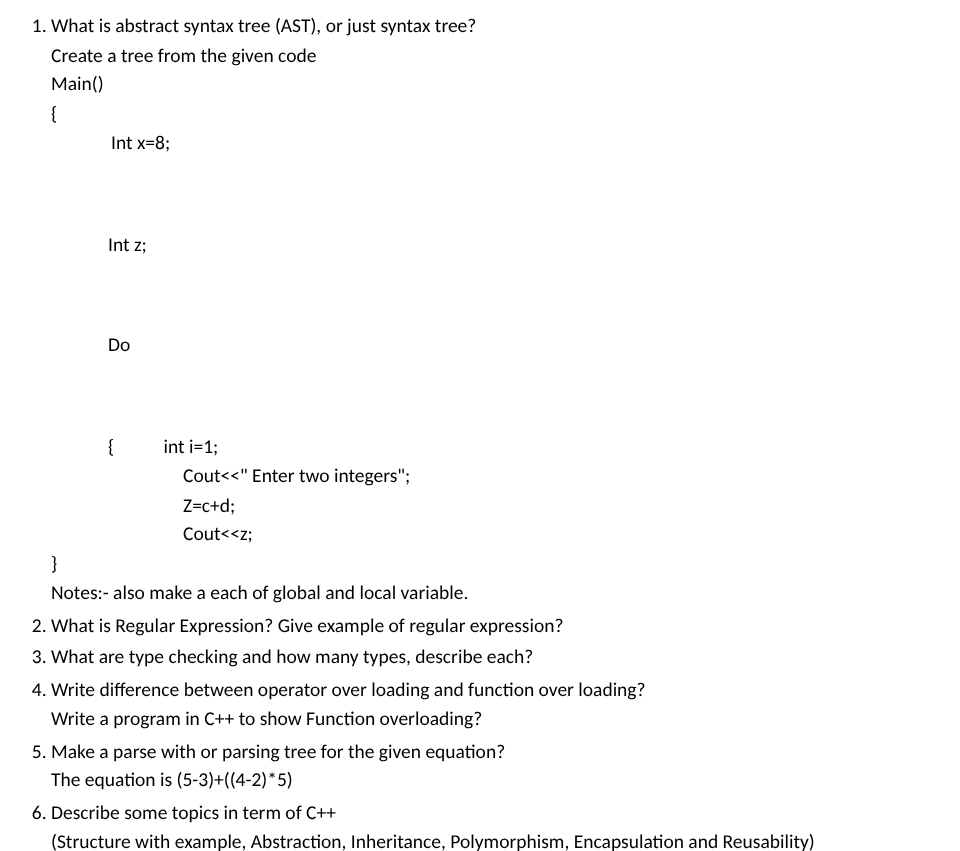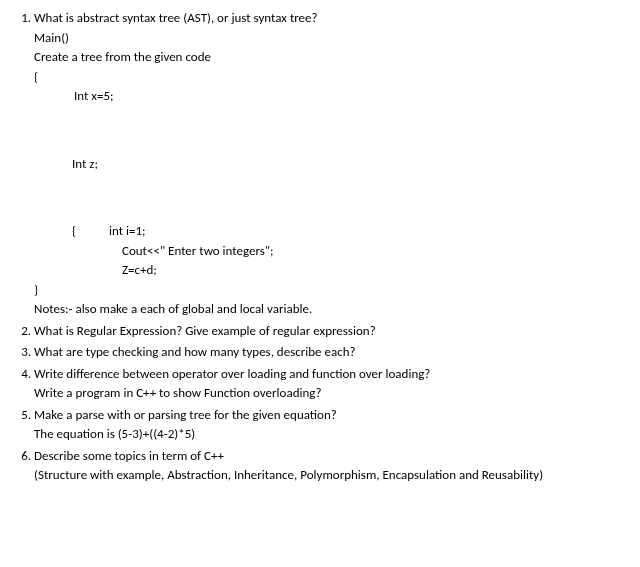--- a/index.html
+++ b/index.html
@@ -33,35 +33,37 @@
   .code-indent-3 { padding-left: 42px; display: block; }
 </style>
 </head>
 <body>
 
 <div class="page">
   <ol class="qlist">
 
     <li>
       <span>What is abstract syntax tree (AST), or just syntax tree?</span>
+      <span class="sub">Create a tree from the given code</span>
+
       <span class="sub">Main()</span>
-
-      <span class="sub">Create a tree from the given code</span>
       <span class="sub">{</span>
 
-      <span class="code-indent-1">Int x=5;</span>
+      <span class="code-indent-1">Int x=8;</span>
       <span class="code-indent-1b">Int z;</span>
+      <span class="code-indent-1b">Do</span>
 
       <span class="code-indent-1b">
         <span>{</span>
         <span class="code-indent-3" style="display:inline; padding-left:30px;text-align:center;">int i=1;</span>
       </span>
 
       <span class="code-indent-2">Cout&lt;&lt;" Enter two integers";</span>
       <span class="code-indent-2">Z=c+d;</span>
+      <span class="code-indent-2">Cout&lt;&lt;z;</span>
 
       <span class="sub">}</span>
 
       <span class="sub">Notes:- also make a each of global and local variable.</span>
     </li>
 
     <li>
       <span>What is Regular Expression? Give example of regular expression?</span>
     </li>
 

